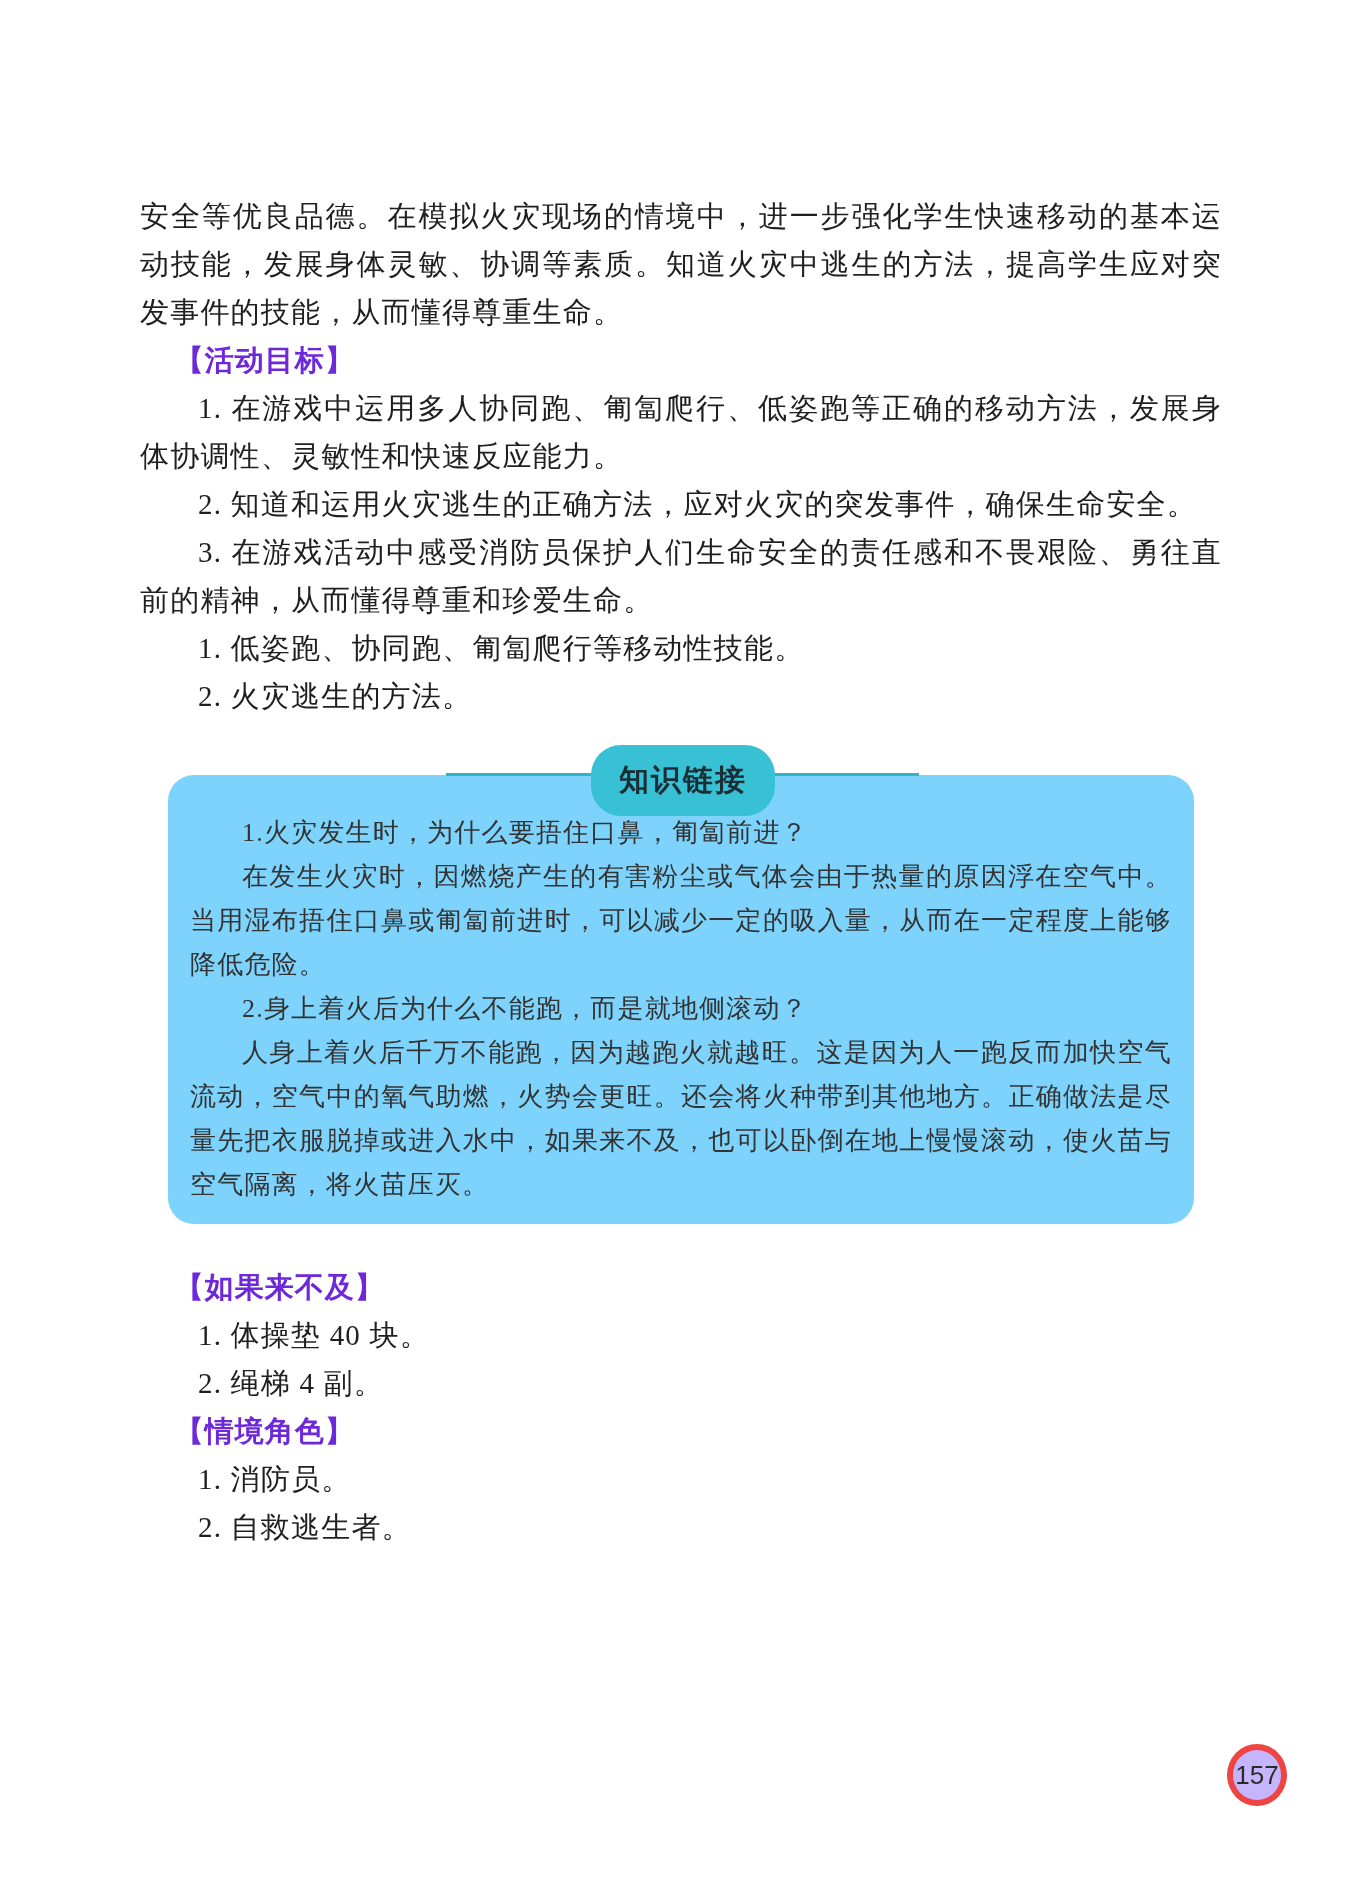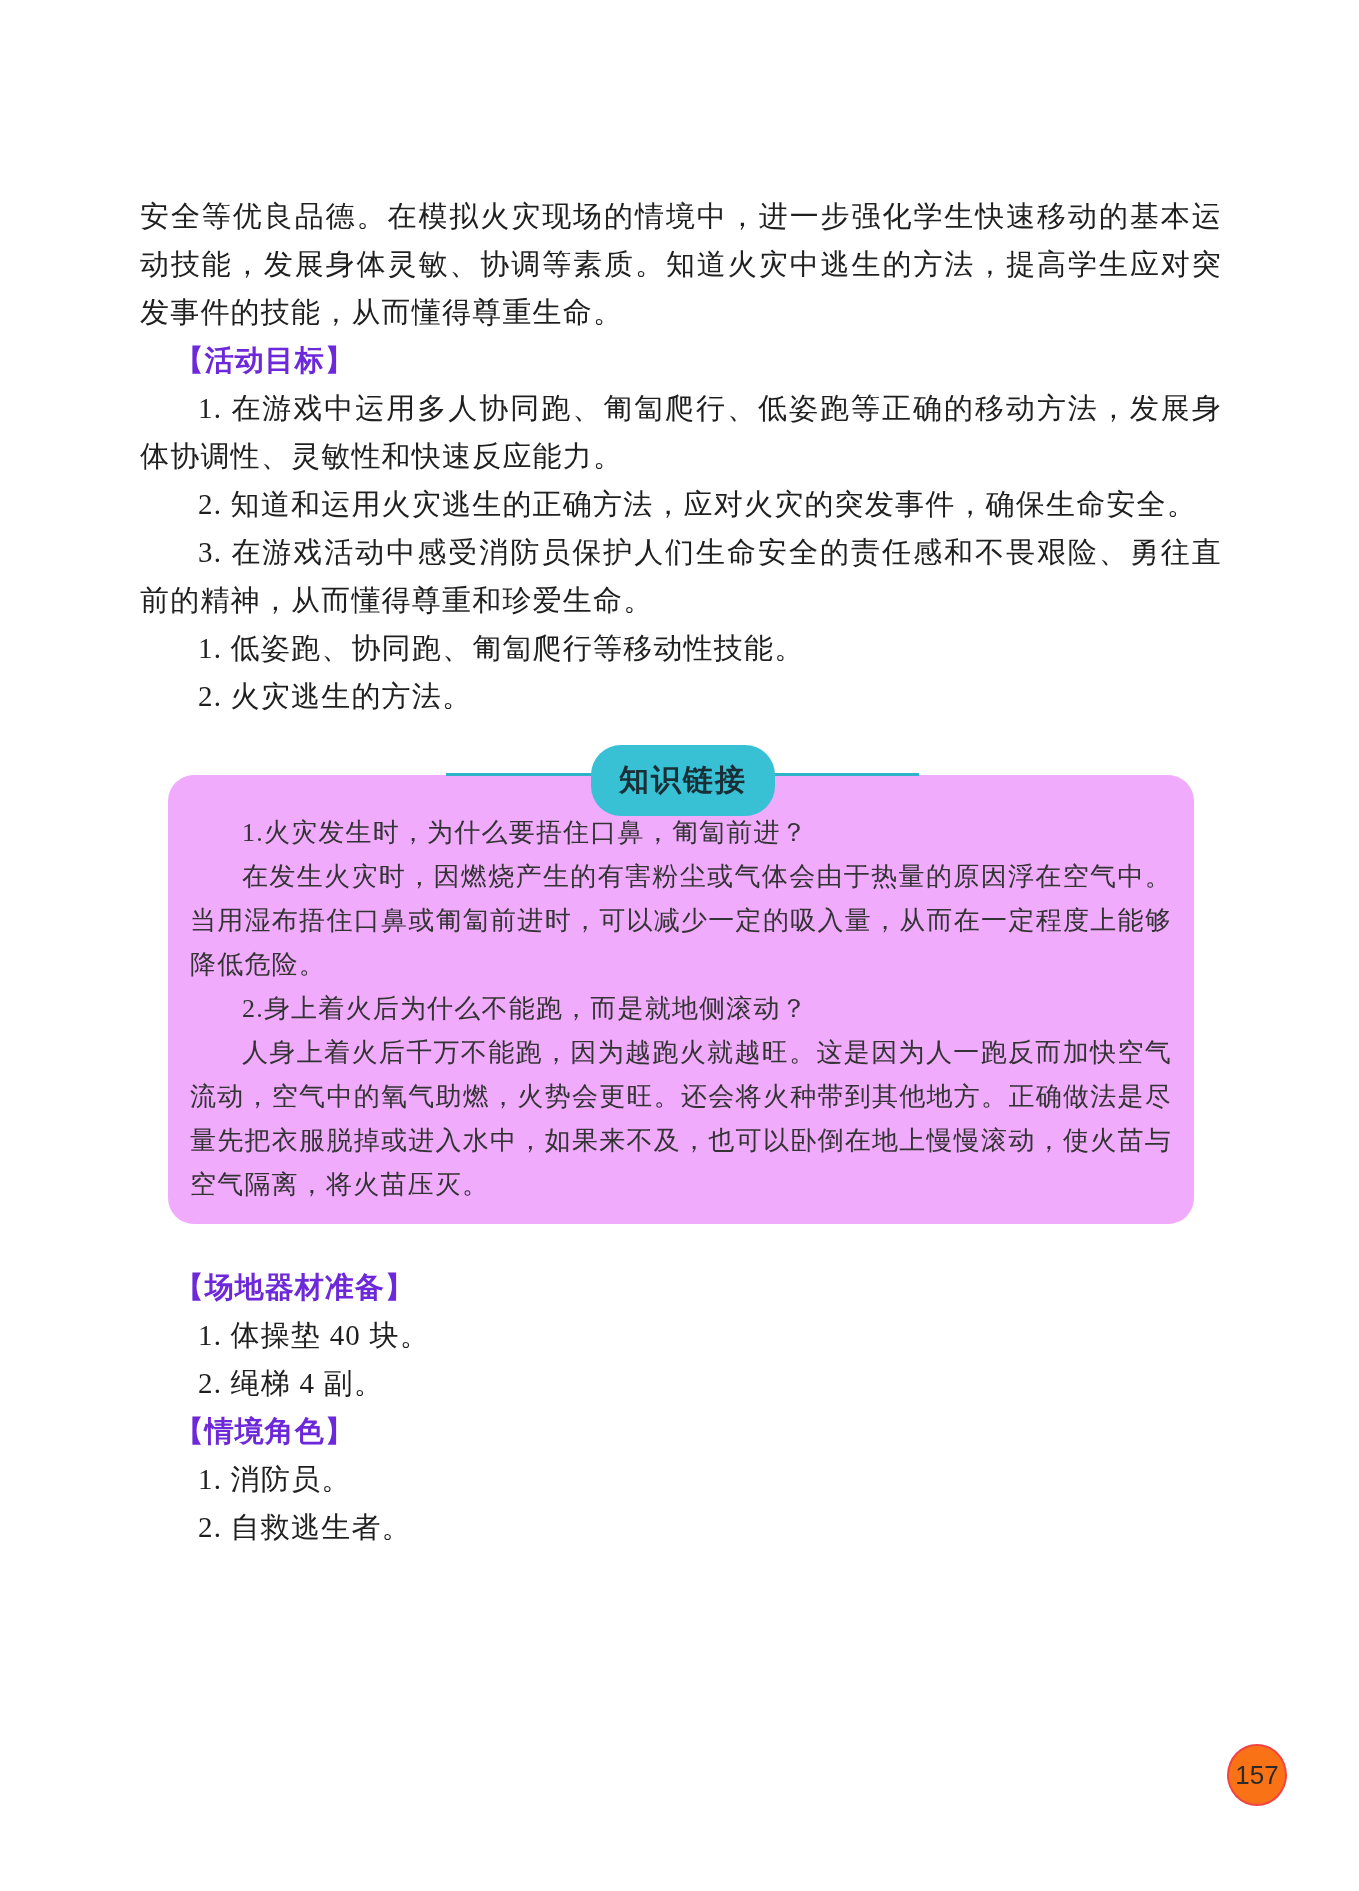--- a/index.html
+++ b/index.html
@@ -34,21 +34,21 @@
     color: #6d28d9;
     text-indent: 1.2em;
   }
   
   .kbox-wrap {
     margin: 55px auto 0 auto;
     width: 1026px;
     position: relative;
   }
   .kbox {
-    background: #f0abfc;
+    background: #7dd3fc;
     border-radius: 26px;
     padding: 36px 22px 17px 22px;
     min-height: 449px;
   }
   .kbox-line {
     position: absolute;
     top: -2px;
     left: 278px;
     width: 473px;
     height: 3px;
@@ -95,29 +95,29 @@
   .footer-chapter {
     font-family: "Liberation Sans", "DejaVu Sans", sans-serif;
     font-size: 25px;
     letter-spacing: 2px;
     color: #58595a;
     line-height: 62px;
   }
   .page-circle {
     width: 60px;
     height: 62px;
-    border: 2px solid #ef4444;
+    border: 6px solid #ef4444;
     border-radius: 50%;
     display: flex;
     align-items: center;
     justify-content: center;
     font-family: "Liberation Sans", "DejaVu Sans", sans-serif;
     font-size: 26px;
     color: #2b2b2b;
-    background: #f97316;
+    background: #c4b5fd;
   }
 </style>
 </head>
 <body>
 
 <div class="content">
 
   <p class="body-text">安全等优良品德。在模拟火灾现场的情境中，进一步强化学生快速移动的基本运动技能，发展身体灵敏、协调等素质。知道火灾中逃生的方法，提高学生应对突发事件的技能，从而懂得尊重生命。</p>
 
   <h3 class="sec-heading">【活动目标】</h3>
@@ -133,21 +133,21 @@
     <div class="kbox-badge">知识链接</div>
     <div class="kbox">
       <p>1.火灾发生时，为什么要捂住口鼻，匍匐前进？</p>
       <p>在发生火灾时，因燃烧产生的有害粉尘或气体会由于热量的原因浮在空气中。当用湿布捂住口鼻或匍匐前进时，可以减少一定的吸入量，从而在一定程度上能够降低危险。</p>
       <p>2.身上着火后为什么不能跑，而是就地侧滚动？</p>
       <p>人身上着火后千万不能跑，因为越跑火就越旺。这是因为人一跑反而加快空气流动，空气中的氧气助燃，火势会更旺。还会将火种带到其他地方。正确做法是尽量先把衣服脱掉或进入水中，如果来不及，也可以卧倒在地上慢慢滚动，使火苗与空气隔离，将火苗压灭。</p>
     </div>
   </div>
 
   <div class="bottom-sections">
-    <h3 class="sec-heading">【场地器材准备】</h3>
+    <h3 class="sec-heading">【如果来不及】</h3>
     <p class="body-text indent">1. 体操垫 40 块。</p>
     <p class="body-text indent">2. 绳梯 4 副。</p>
 
     <h3 class="sec-heading">【情境角色】</h3>
     <p class="body-text indent">1. 消防员。</p>
     <p class="body-text indent">2. 自救逃生者。</p>
   </div>
 
 </div>
 

